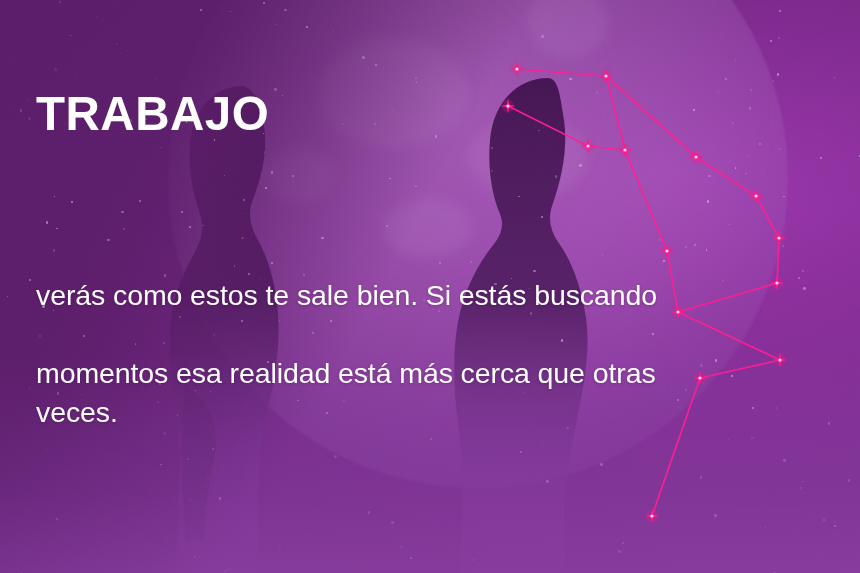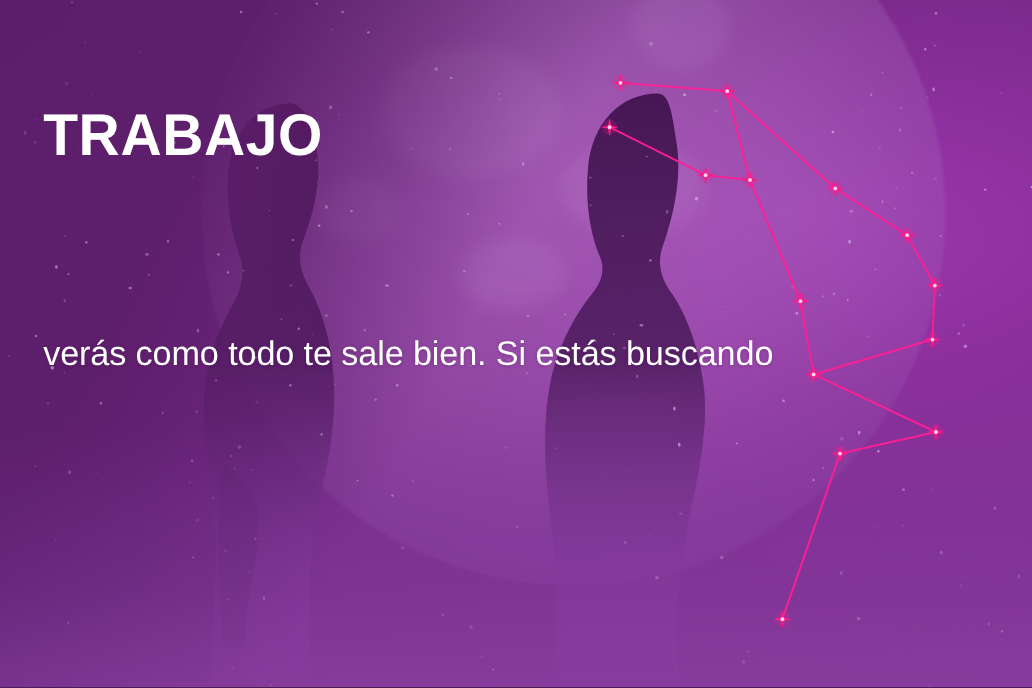--- a/index.html
+++ b/index.html
@@ -538,15 +538,15 @@
         </g>
         <g>
           <circle cx="652" cy="516" r="6.5" fill="#ff1a8c" opacity="0.20"></circle>
           <path d="M652.00,508.50L653.34,514.66L659.50,516.00L653.34,517.34L652.00,523.50L650.66,517.34L644.50,516.00L650.66,514.66Z" fill="#ff1a8c"></path>
           <circle cx="652" cy="516" r="1.6" fill="#ffd6ec"></circle>
         </g>
       </g>
   </svg>
 
   <div id="title">TRABAJO</div>
-  <div id="body-text"><br><br><span>verás como todo te sale bien. Si estás buscando</span><br><br><br></div>
+  <div id="body-text"><br><br><span>verás como estos te sale bien. Si estás buscando</span><br><br><span>momentos esa realidad está más cerca que otras</span><br><span>veces.</span></div>
 
 </div>
 
 </body></html>

